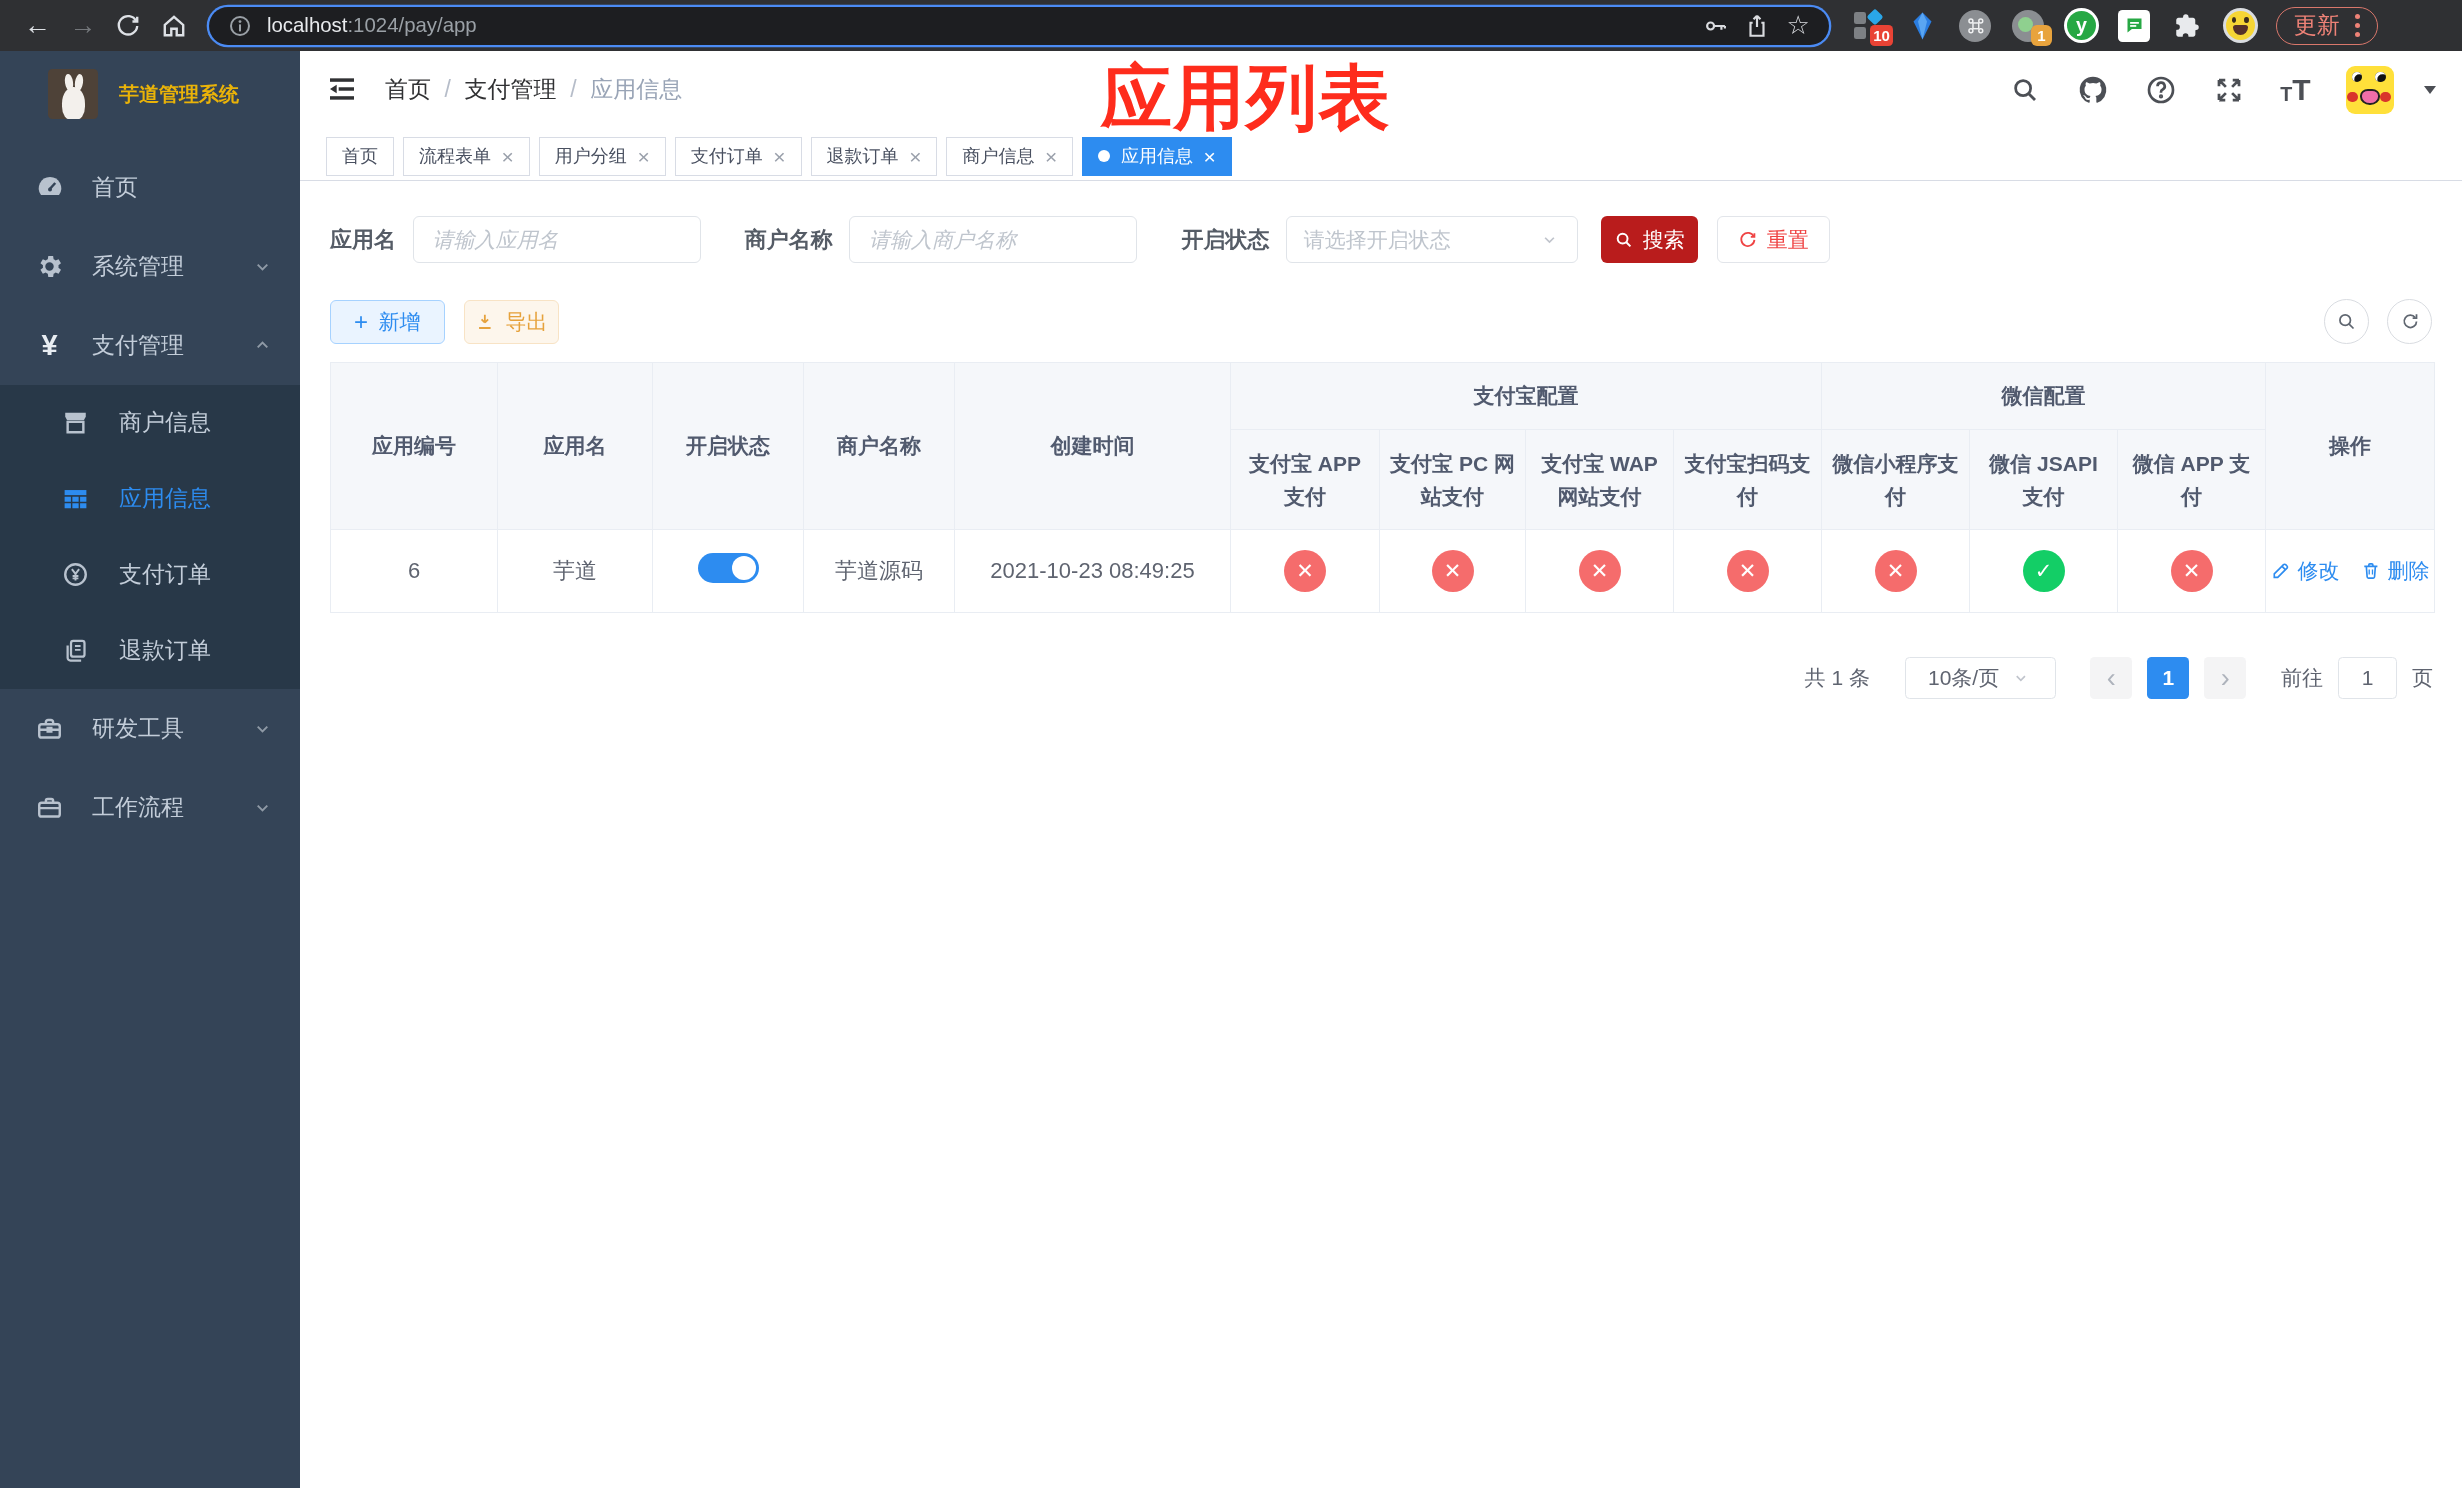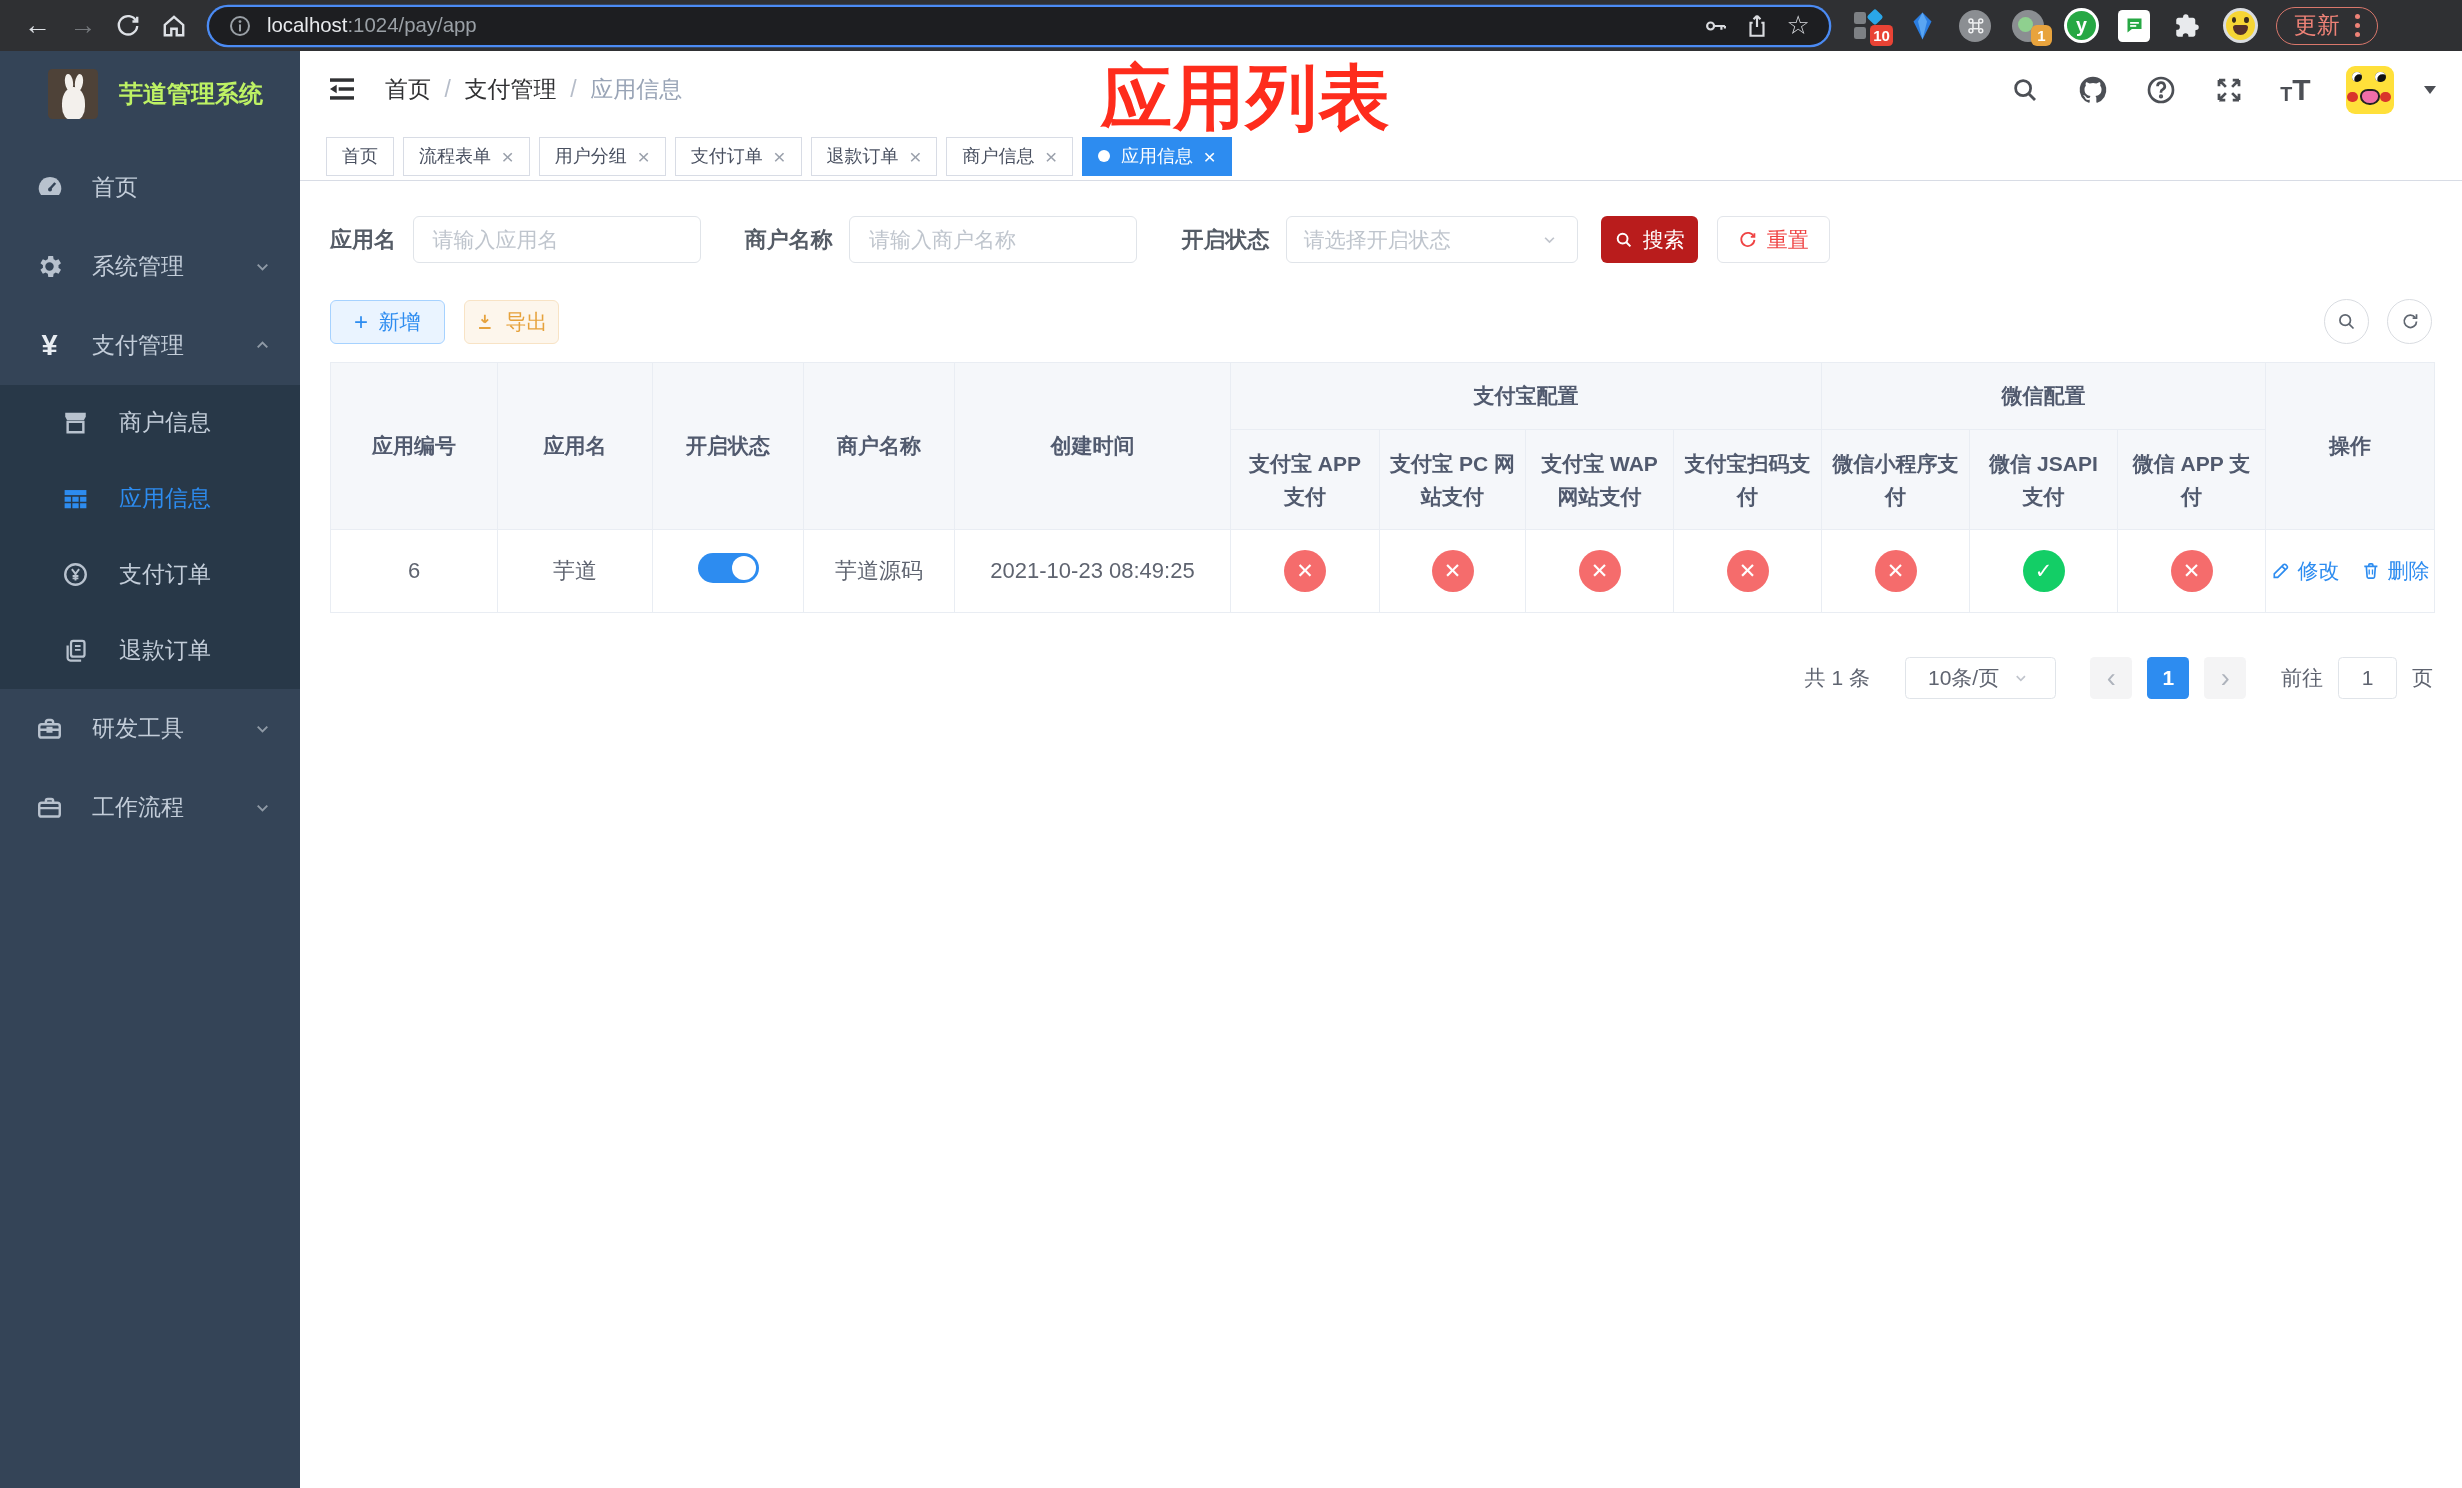--- a/index.html
+++ b/index.html
@@ -56,21 +56,21 @@
   .vdots i { width: 5.3px; height: 5.3px; border-radius: 50%; background: #ee8277; }
 
   
   .sidebar { position: absolute; top: 51px; left: 0; bottom: 0; width: 300px; background: #344457; }
   .logo-row { display: flex; align-items: center; padding: 18px 7.6px 15px 48px; gap: 21px; }
   .logo-img { width: 50px; height: 50px; border-radius: 4.5px; background: #4e4238; position: relative; overflow: hidden; flex: 0 0 auto; }
   .logo-img .r-body { position: absolute; left: 13.6px; top: 18px; width: 23px; height: 33px; background: #f3f0ec; border-radius: 50% 50% 40% 40%; }
   .logo-img .r-ear { position: absolute; width: 7.6px; height: 16.7px; background: #f3f0ec; border-radius: 50%; top: 4.5px; }
   .logo-img .r-ear.l { left: 16.7px; transform: rotate(-8deg); }
   .logo-img .r-ear.r { left: 27px; transform: rotate(8deg); }
-  .logo-title { color: #bef264; font-size: 24px; font-weight: bold; white-space: nowrap; }
+  .logo-title { color: #eab308; font-size: 20px; font-weight: bold; white-space: nowrap; }
   .menu { margin-top: 13.6px; }
   .menu-item { height: 79px; display: flex; align-items: center; padding: 0 26px 0 33px; font-size: 23px; color: #c3cdd9; cursor: pointer; }
   .mi-icon { width: 33px; height: 33px; margin-right: 26px; display: flex; align-items: center; justify-content: center; color: #b8c2ce; flex: 0 0 auto; }
   .mi-label { flex: 1; }
   .chev { color: #8f9aa6; width: 23px; height: 23px; }
   .submenu { background: #283848; }
   .sub-item { height: 76px; display: flex; align-items: center; padding-left: 59px; font-size: 23px; color: #c3cdd9; cursor: pointer; }
   .sub-item .mi-icon { margin-right: 27px; }
   .sub-item.active { color: #2d8cf0; }
   .sub-item.active .mi-icon { color: #2d8cf0; }
@@ -104,21 +104,21 @@
   .tab.active { background: #2d8cf0; border-color: #2d8cf0; color: #fff; }
   .tab.active .tclose { color: #fff; }
   .tdot { width: 12px; height: 12px; border-radius: 50%; background: #fff; }
 
   .main { padding: 35px 30px 0; }
   .filters { display: flex; align-items: center; }
   .f-label { font-size: 22px; font-weight: bold; color: #555c66; margin-right: 16.7px; white-space: nowrap; }
   .f-input, .f-select { height: 47px; border: 1.5px solid #e0e4e9; border-radius: 6px; background: #fff;
     display: flex; align-items: center; padding: 0 16.7px; }
   .f-input { width: 288px; margin-right: 44px; }
-  .f-input input { border: none; outline: none; width: 100%; font-size: 21px; color: #606266; font-family: inherit; }
+  .f-input input { border: none; outline: none; width: 100%; font-size: 21px; color: #606266; font-family: inherit; font-style: italic; }
   .f-input input::placeholder { color: #bfc5cd; }
   .f-select { width: 292px; margin-right: 23px; justify-content: space-between; color: #bfc5cd; font-size: 21px; }
   .sel-chev { width: 21px; height: 21px; color: #c0c4cc; }
   .btn-search { height: 47px; padding: 0 13px; background: #b91c1c; color: #fff; border: none; border-radius: 6px;
     display: inline-flex; align-items: center; gap: 9px; font-size: 21px; cursor: pointer; font-family: inherit; }
   .btn-reset { height: 47px; padding: 0 19.7px; background: #fff; border: 1.5px solid #e2e5ea; border-radius: 6px; color: #ef4444;
     display: inline-flex; align-items: center; gap: 9px; font-size: 21px; margin-left: 19.7px; cursor: pointer; font-family: inherit; }
 
   .toolbar { display: flex; align-items: center; margin-top: 36px; }
   .btn-add { height: 44px; padding: 0 23px; background: #eaf4ff; border: 0.8px solid #a6d2ff; color: #2d8cf0; border-radius: 6px;

